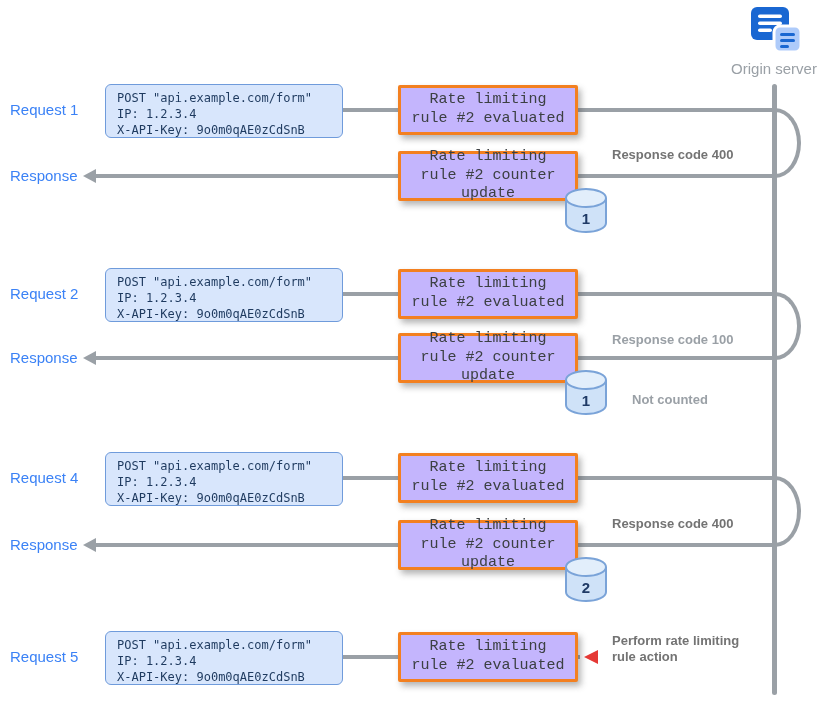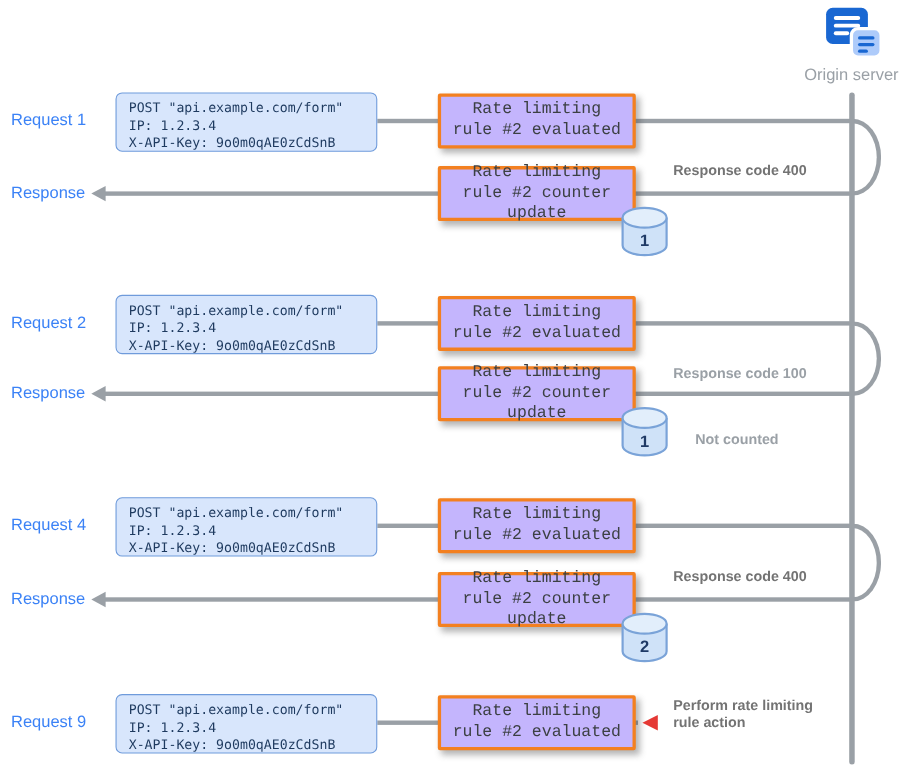--- a/index.html
+++ b/index.html
@@ -87,21 +87,21 @@
     </svg>
   </div>
   <div class="entity-label">Origin server</div>
 
   <div class="lane-label" style="top:101px">Request 1</div>
   <div class="lane-label" style="top:167px">Response</div>
   <div class="lane-label" style="top:285px">Request 2</div>
   <div class="lane-label" style="top:349px">Response</div>
   <div class="lane-label" style="top:469px">Request 4</div>
   <div class="lane-label" style="top:536px">Response</div>
-  <div class="lane-label" style="top:648px">Request 9</div>
+  <div class="lane-label" style="top:648px">Request 5</div>
 
   <div class="arrow-left" style="left:83px;top:169px"></div>
   <div class="arrow-left" style="left:83px;top:351px"></div>
   <div class="arrow-left" style="left:83px;top:538px"></div>
 
   <div class="code-box" style="top:84px">
     <div>POST "api.example.com/form"</div>
     <div>IP: 1.2.3.4</div>
     <div>X-API-Key: 9o0m0qAE0zCdSnB</div>
   </div>

